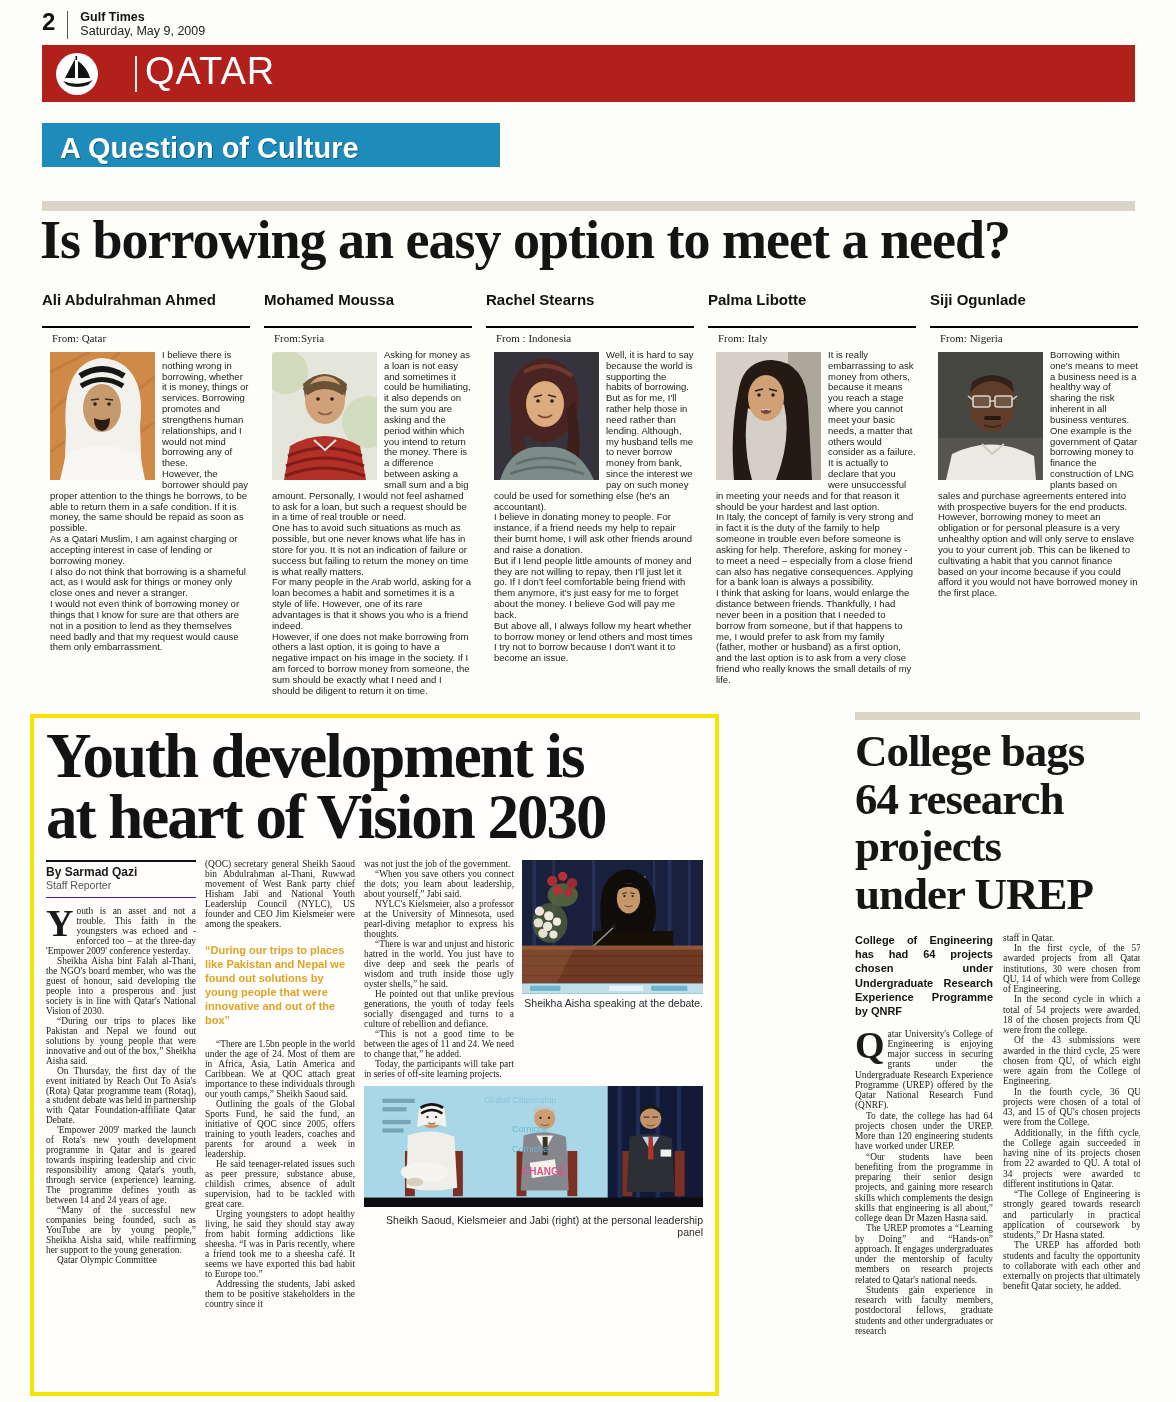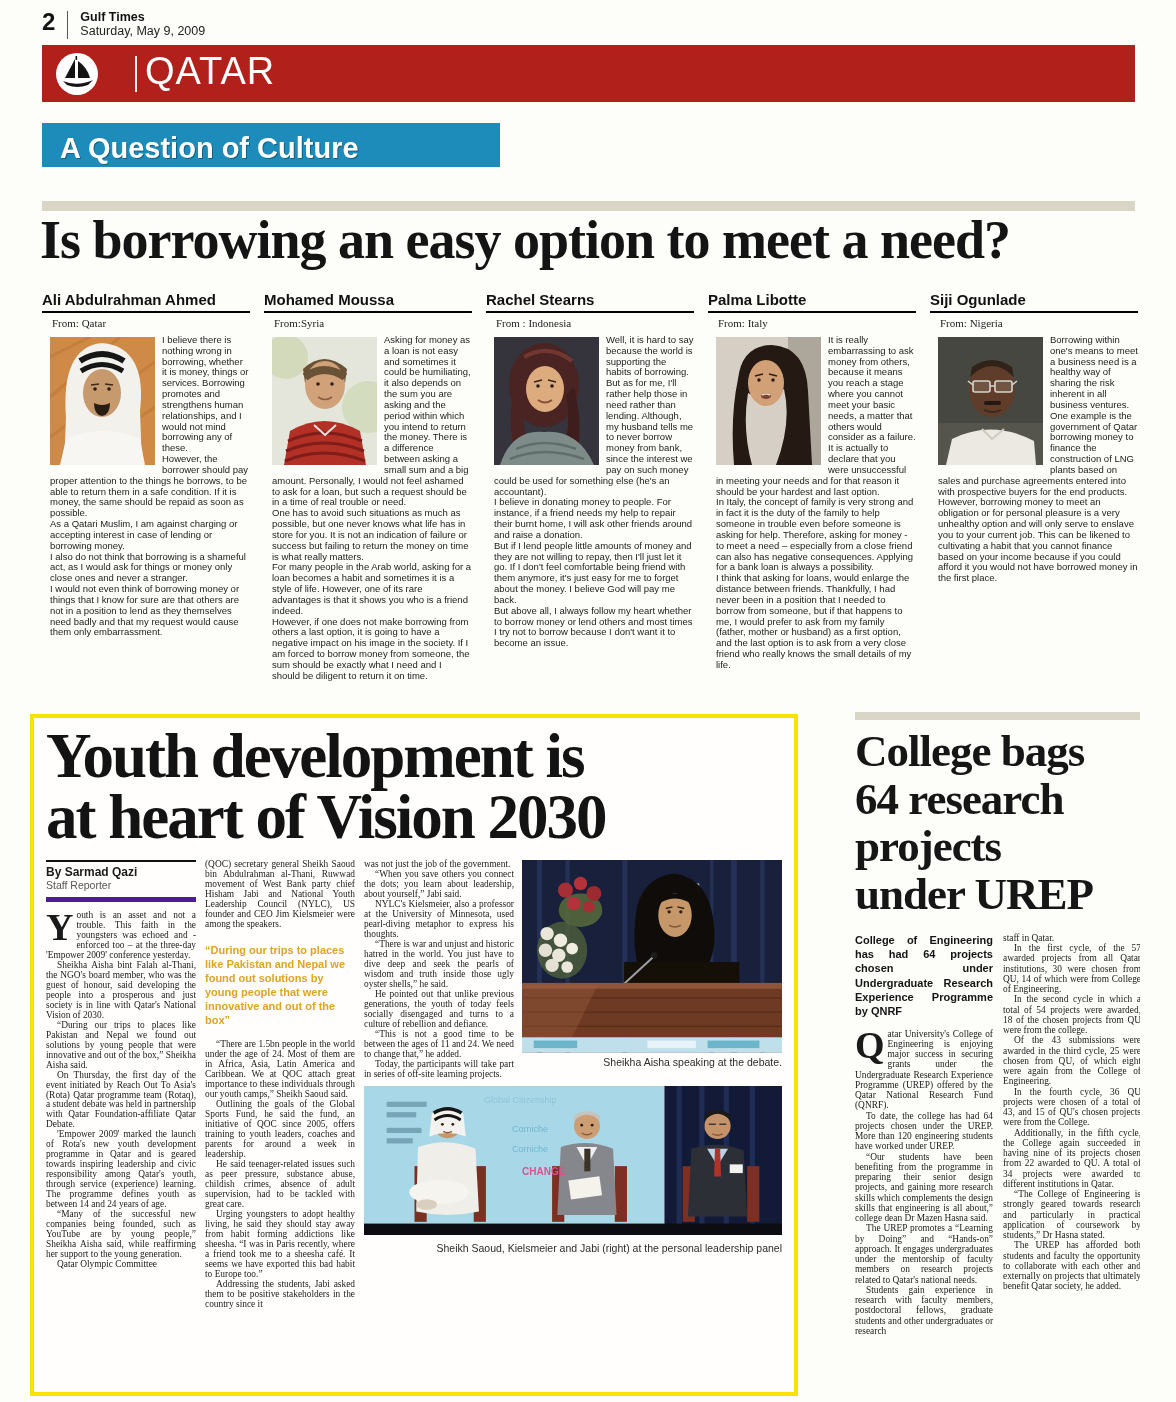--- a/index.html
+++ b/index.html
@@ -32,41 +32,41 @@
   .top-rule { position:absolute; left:42px; top:201px; width:1093px; height:10px; background:#d9d5c7; }
   
   .feature-headline {
     position:absolute; left:40px; top:212px; width:1100px;
     font-family:"Liberation Serif", serif; font-weight:bold;
     font-size:54px; letter-spacing:-1px; line-height:1.05; color:#141414;
   }
   
   .respondents { position:absolute; left:42px; top:291px; width:1100px; height:420px; display:flex; gap:14px; overflow:hidden; }
   .respondent { width:208px; flex:none; }
-  .resp-name { font-size:15px; font-weight:bold; border-bottom:2px solid #000; padding-bottom:3px; }
+  .resp-name { font-size:15px; font-weight:bold; border-bottom:2px solid #000; padding-bottom:18px; }
   .resp-from { font-family:"Liberation Serif", serif; font-size:11px; padding:4px 0 6px 10px; color:#1c1c1c; }
   .resp-body { font-size:9.5px; line-height:1.14; color:#1b1b1b;margin-left:8px; }
   .resp-body p { margin:0; }
   .headshot { float:left; width:105px; height:128px; margin:2px 7px 3px 0; }
   .headshot svg { display:block; width:105px; height:128px; }
   
   .youth {
-    position:absolute; left:30px; top:714px; width:768px; height:682px;
+    position:absolute; left:30px; top:714px; width:689px; height:682px;
     border:4px solid #f6e400; background:#fffefc; padding:8px 12px; overflow:hidden;
   }
   .youth-headline { font-family:"Liberation Serif", serif; font-weight:bold; color:#131313; }
   .youth-headline div { font-size:63px; line-height:0.97; letter-spacing:-2px; }
   .youth-cols { display:flex; gap:9px; margin-top:12px; }
   .ycol { width:150px; flex:none; font-family:"Liberation Serif", serif; font-size:9.4px; line-height:1.06; text-align:justify; color:#1a1a1a; }
   .ycol p { margin:0; text-indent:11px; }
   .cont p:first-child { text-indent:0; }
   .dropcap p:first-child::first-letter {
     float:left; font-weight:bold; font-size:38px; line-height:29px; padding:2px 3px 0 0;
   }
-  .byline { border-top:2px solid #111; border-bottom:5px solid #4c1d95; padding:4px 0 6px; margin-bottom:9px; font-family:"Liberation Sans", sans-serif; }
+  .byline { border-top:2px solid #111; border-bottom:1px solid #4c1d95; padding:4px 0 6px; margin-bottom:9px; font-family:"Liberation Sans", sans-serif; }
   .byline-name { font-size:12px; font-weight:bold; }
   .byline-role { font-size:10.5px; color:#555; margin-top:1px; }
   .pullquote { font-family:"Liberation Sans", sans-serif; color:#dfa422; font-weight:bold; font-size:11px; line-height:1.28; margin:13px 0; text-align:left; }
   .right-region { flex:1; min-width:0; }
   .rr-row { display:flex; gap:8px; }
   .rr-row .ycol { width:150px; }
   .photo-wrap { flex:1; min-width:0; position:relative; }
   .photo-wrap svg { display:block; width:100%; }
   .caption { font-family:"Liberation Sans", sans-serif; font-size:10.5px; color:#2b2b2b; padding:3px 0 4px 1px; text-align:right; }
   .photo2-block { margin-top:6px; position:relative; }

